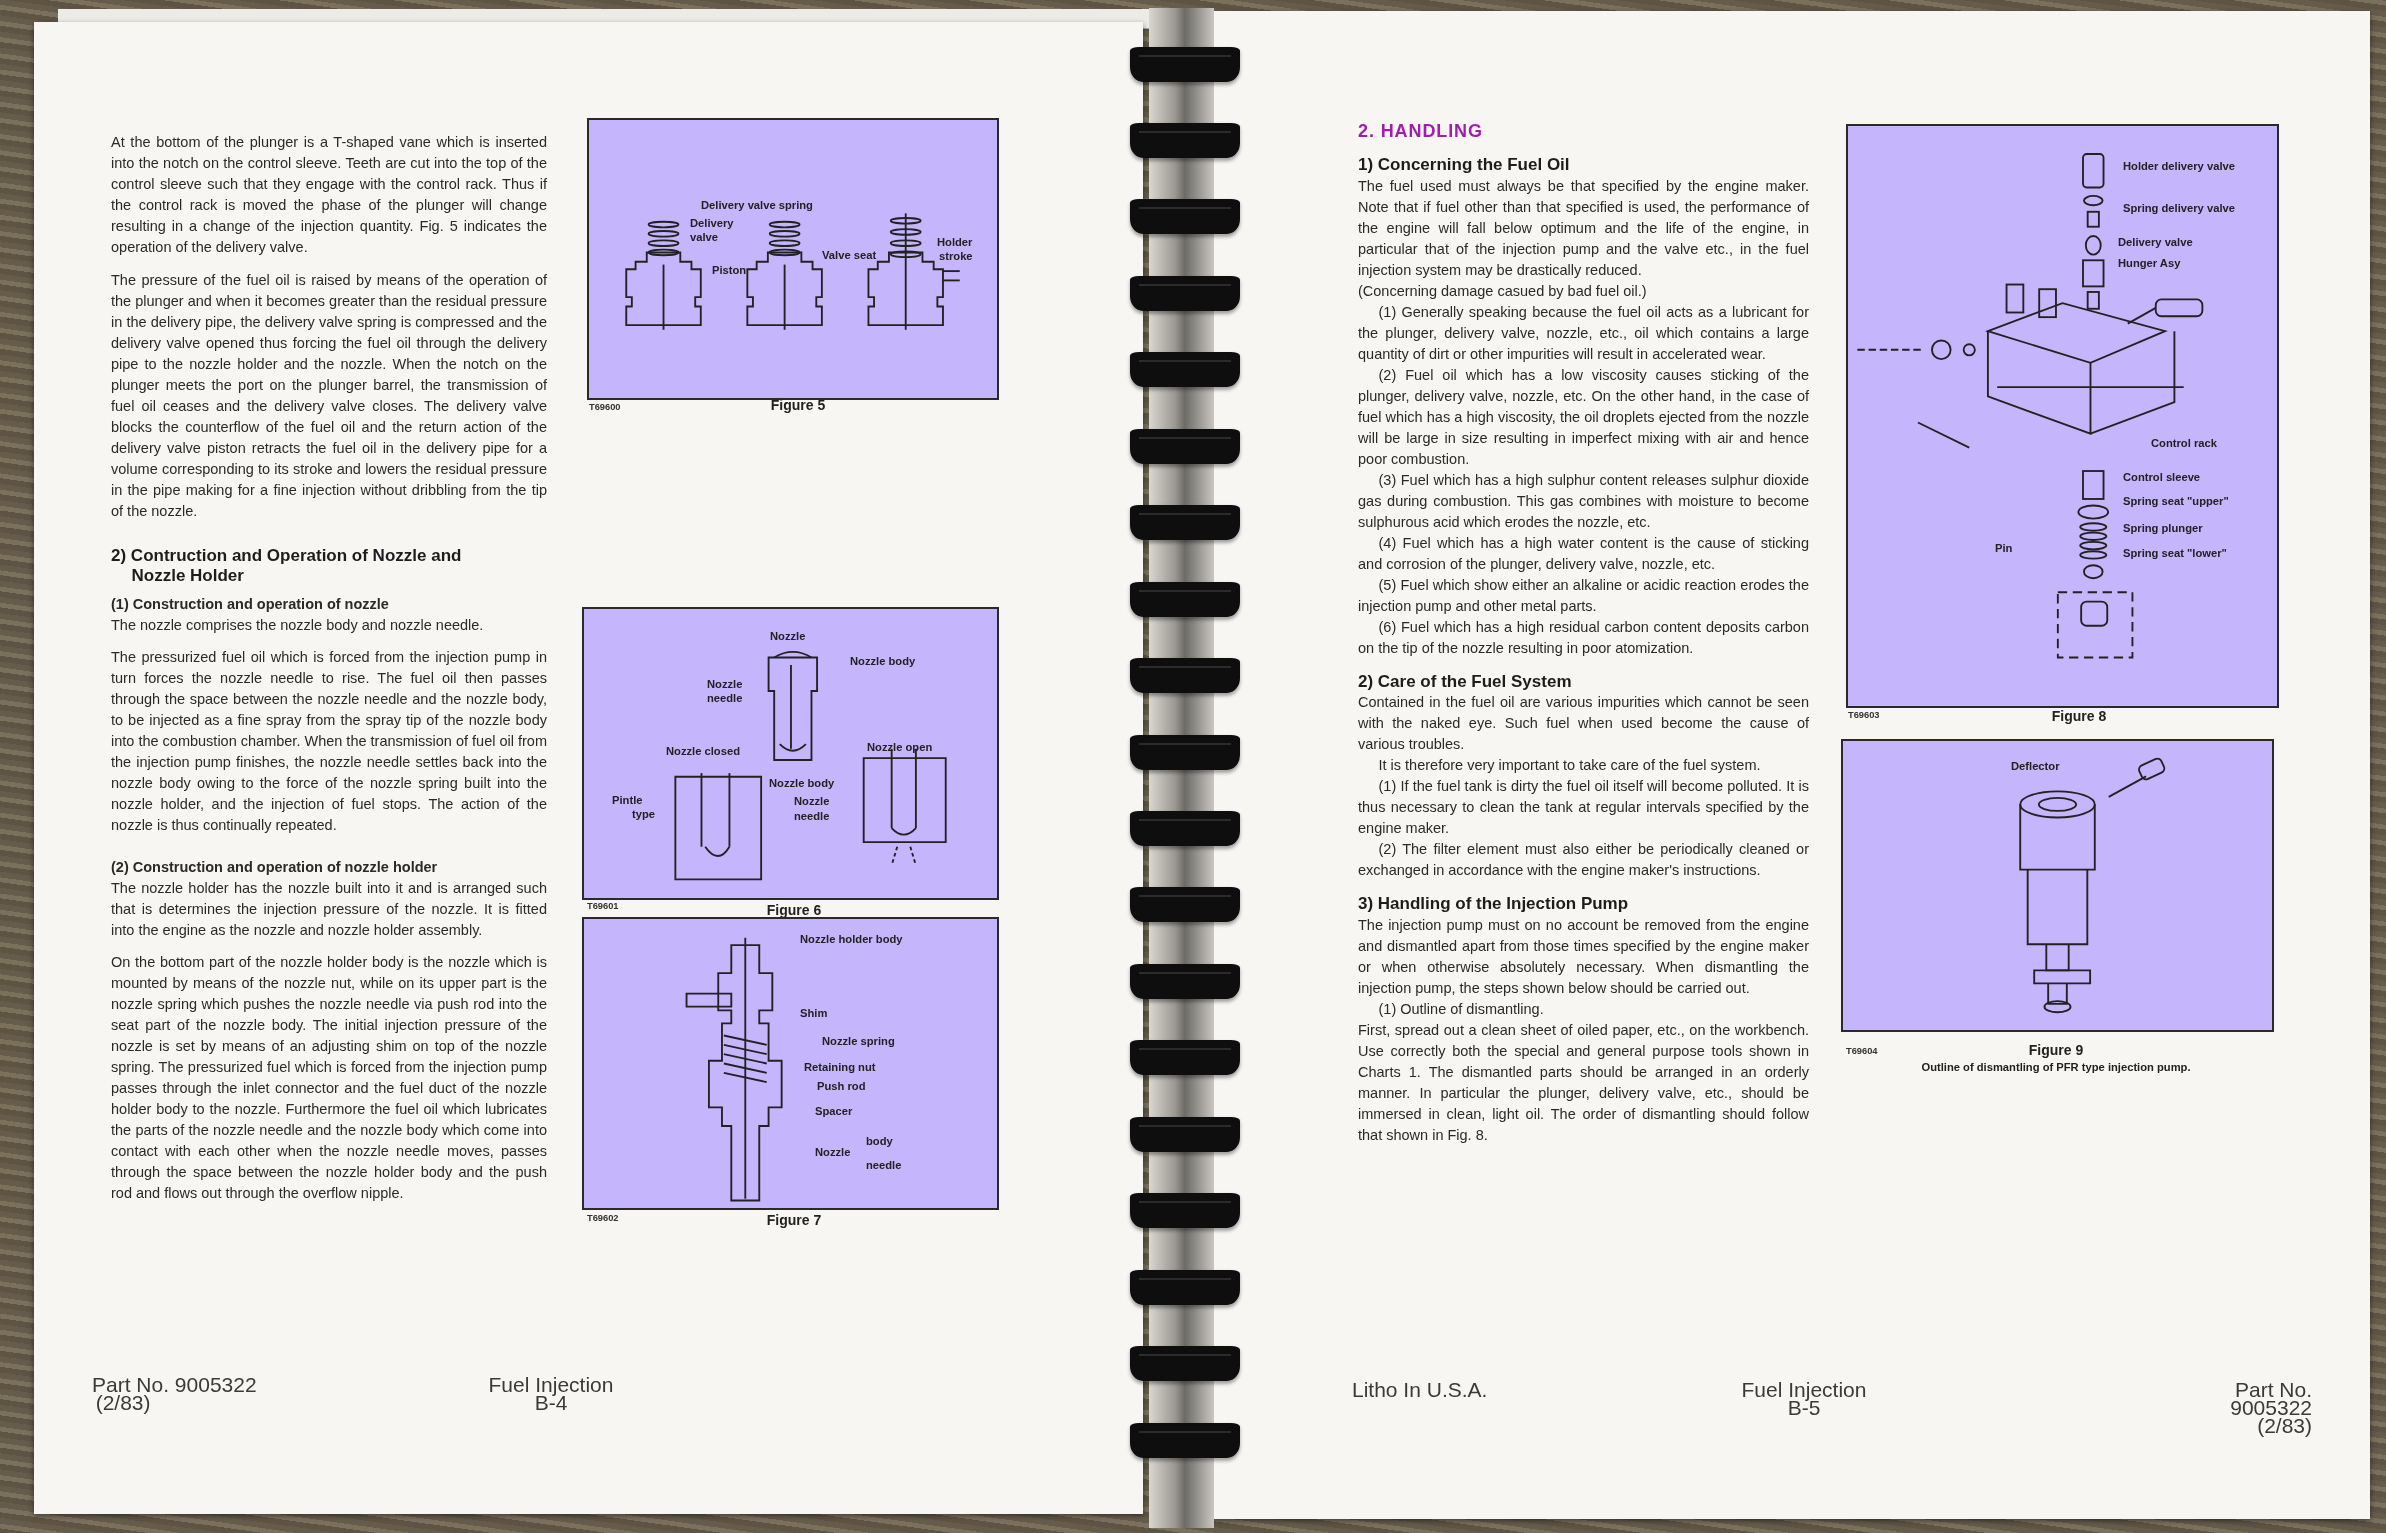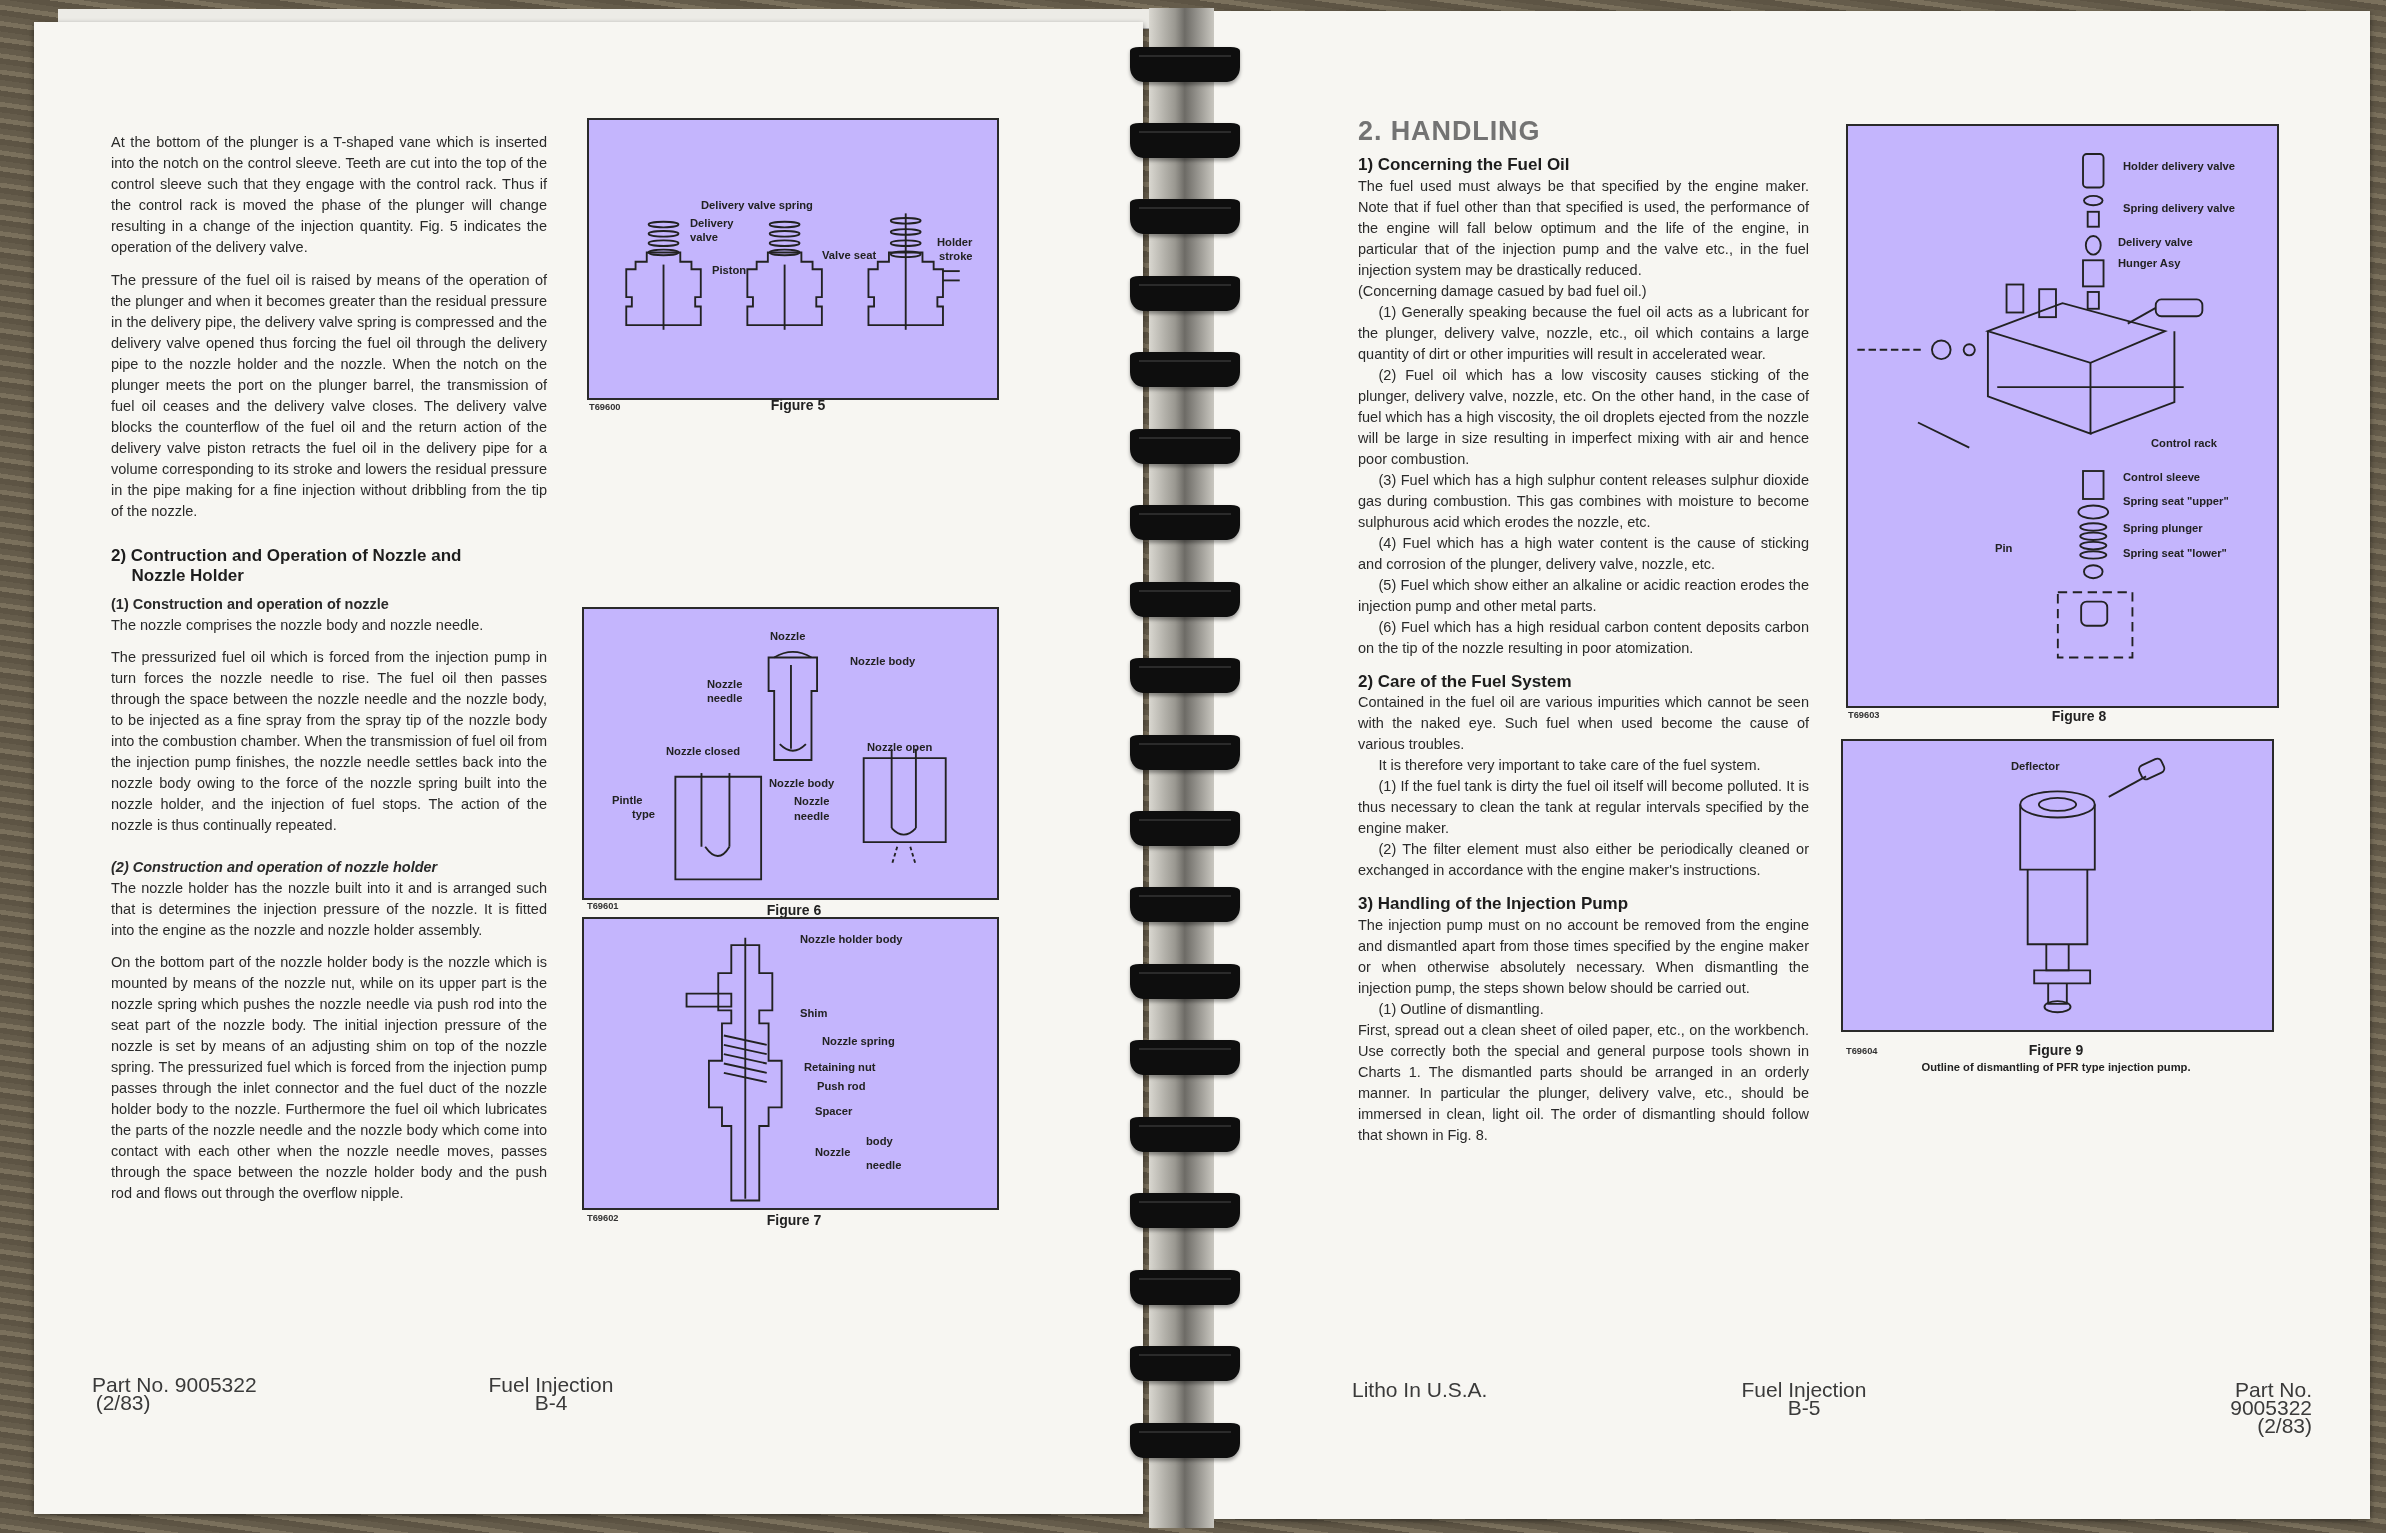--- a/index.html
+++ b/index.html
@@ -11,21 +11,21 @@
   #page-left{left:34px;top:22.4px;width:1109px;height:1492px;}
   #page-left-under{position:absolute;left:58px;top:9.3px;width:1091px;height:18.6px;background:#ecebe6;border-bottom:0.9px solid #aaa;}
   #page-right{left:1212px;top:11.2px;width:1158px;height:1508px;}
   .col{position:absolute;font-size:14.5px;line-height:21px;text-align:justify;color:#2a2a2a;}
   .col p{margin:0 0 11.2px 0;}
   .col p.tight{margin:0;}
   .col p.indent{text-indent:20.5px;margin:0;}
   .h2{font-weight:bold;font-size:17px;line-height:20.5px;margin:20.5px 0 5.6px 0;color:#1d1d1d;}
   .h2 .cont{display:block;padding-left:20.5px;}
   .h3{font-weight:bold;font-size:14.5px;margin:7.5px 0 0 0;}
-  .h1{font-weight:bold;font-size:27px;letter-spacing:0.9px;margin:0 0 13px 0;color:#737373;}
+  .h1{font-weight:bold;font-size:18px;letter-spacing:0.9px;margin:0 0 13px 0;color:#a21caf;}
   .fig{position:absolute;border:2.3px solid #2a2a2a;background:#c4b5fd;}
   .fig svg{position:absolute;left:0;top:0;width:100%;height:100%;}
   .fig .lbl{position:absolute;font-weight:bold;font-size:11.2px;color:#222;white-space:nowrap;line-height:12px;}
   .figcode{position:absolute;font-weight:bold;font-size:9.3px;color:#333;}
   .figcap{position:absolute;font-weight:bold;font-size:14px;color:#222;text-align:center;}
   .figsub{position:absolute;font-weight:bold;font-size:11.2px;color:#222;text-align:center;}
   .footer{position:absolute;font-size:21px;color:#3a3a3a;line-height:17.7px;}
   .spine{position:absolute;left:1149px;top:7.5px;width:65px;height:1520px;background:linear-gradient(90deg,#d9d7d0,#9a9891 40%,#6d6b66 55%,#c9c7c0);}
   .coil{position:absolute;left:1130px;width:110px;height:35px;background:#0e0e0e;border-radius:9.3px 9.3px 13px 13px / 3.7px 3.7px 15px 15px;box-shadow:0 2.8px 3.7px rgba(0,0,0,.35);}
   .coil::after{content:"";position:absolute;left:9.3px;right:9.3px;top:7.5px;height:2.8px;background:rgba(255,255,255,.12);}
@@ -40,21 +40,21 @@
     <p>At the bottom of the plunger is a T-shaped vane which is inserted into the notch on the control sleeve. Teeth are cut into the top of the control sleeve such that they engage with the control rack. Thus if the control rack is moved the phase of the plunger will change resulting in a change of the injection quantity. Fig. 5 indicates the operation of the delivery valve.</p>
     <p>The pressure of the fuel oil is raised by means of the operation of the plunger and when it becomes greater than the residual pressure in the delivery pipe, the delivery valve spring is compressed and the delivery valve opened thus forcing the fuel oil through the delivery pipe to the nozzle holder and the nozzle. When the notch on the plunger meets the port on the plunger barrel, the transmission of fuel oil ceases and the delivery valve closes. The delivery valve blocks the counterflow of the fuel oil and the return action of the delivery valve piston retracts the fuel oil in the delivery pipe for a volume corresponding to its stroke and lowers the residual pressure in the pipe making for a fine injection without dribbling from the tip of the nozzle.</p>
     <div class="h2" style="margin-top:24px;">
       <span>2)</span>
       <span>Contruction and Operation of Nozzle and</span>
       <span class="cont">Nozzle Holder</span>
     </div>
     <div class="h3">(1) Construction and operation of nozzle</div>
     <p>The nozzle comprises the nozzle body and nozzle needle.</p>
     <p>The pressurized fuel oil which is forced from the injection pump in turn forces the nozzle needle to rise. The fuel oil then passes through the space between the nozzle needle and the nozzle body, to be injected as a fine spray from the spray tip of the nozzle body into the combustion chamber. When the transmission of fuel oil from the injection pump finishes, the nozzle needle settles back into the nozzle body owing to the force of the nozzle spring built into the nozzle holder, and the injection of fuel stops. The action of the nozzle is thus continually repeated.</p>
-    <div class="h3" style="margin-top:20.5px;font-style:italic;">(2) Construction and operation of nozzle holder</div>
+    <div class="h3" style="margin-top:20.5px;">(2) Construction and operation of nozzle holder</div>
     <p>The nozzle holder has the nozzle built into it and is arranged such that is determines the injection pressure of the nozzle. It is fitted into the engine as the nozzle and nozzle holder assembly.</p>
     <p>On the bottom part of the nozzle holder body is the nozzle which is mounted by means of the nozzle nut, while on its upper part is the nozzle spring which pushes the nozzle needle via push rod into the seat part of the nozzle body. The initial injection pressure of the nozzle is set by means of an adjusting shim on top of the nozzle spring. The pressurized fuel which is forced from the injection pump passes through the inlet connector and the fuel duct of the nozzle holder body to the nozzle. Furthermore the fuel oil which lubricates the parts of the nozzle needle and the nozzle body which come into contact with each other when the nozzle needle moves, passes through the space between the nozzle holder body and the push rod and flows out through the overflow nipple.</p>
   </div>
 
   <div class="fig" style="left:553px;top:96px;width:408px;height:278px;">
     <svg viewBox="0 0 438 298">
       <g fill="none" stroke="#222" stroke-width="2">
         <g transform="translate(40,100)">
           <ellipse cx="40" cy="12" rx="16" ry="3"></ellipse>
             <ellipse cx="40" cy="22" rx="16" ry="3"></ellipse>

